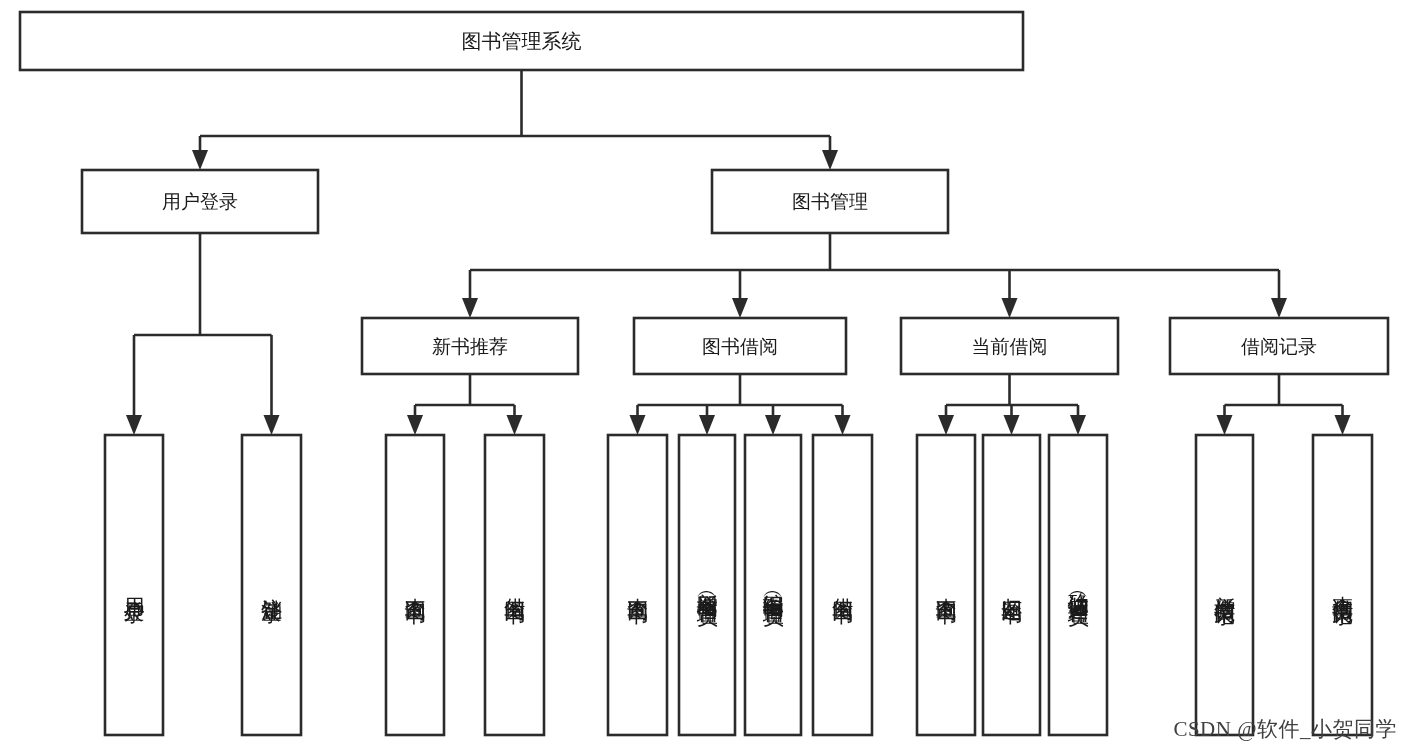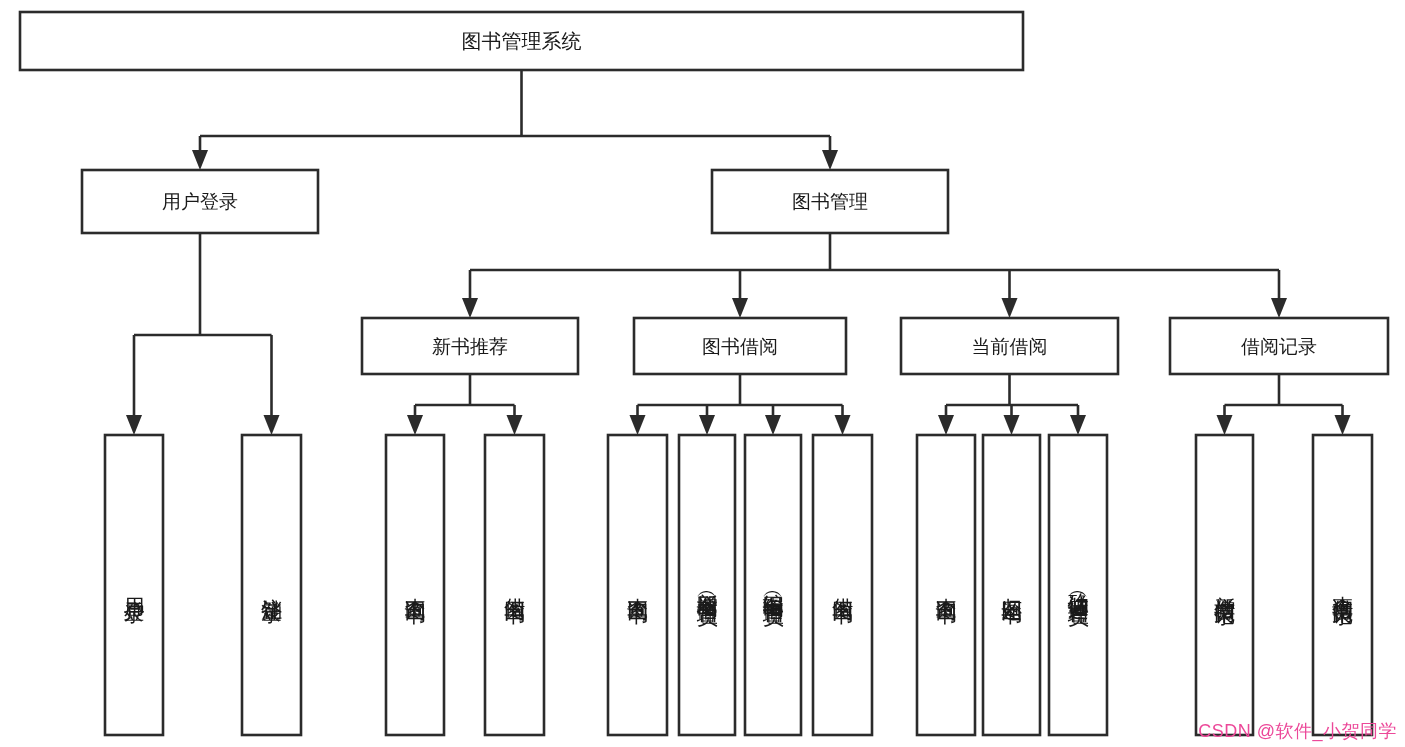--- a/index.html
+++ b/index.html
@@ -68,23 +68,23 @@
     color: #1a1a1a;
     white-space: nowrap;
     text-align: center;
     pointer-events: none;
     transform: translateX(-50%);
   }
   #watermark {
     position: absolute;
     right: 8px;
     bottom: 4px;
-    font-family: Liberation Sans, sans-serif;
-    font-size: 18px;
-    color: #ec4899;
+    font-family: Liberation Serif, serif;
+    font-size: 21px;
+    color: #404040;
     letter-spacing: 0.5px;
     white-space: nowrap;
   }
 </style>
 </head>
 <body>
 
 <div id="diagram-root">
 
   <svg id="tree-svg" viewBox="0 0 1405 747">

